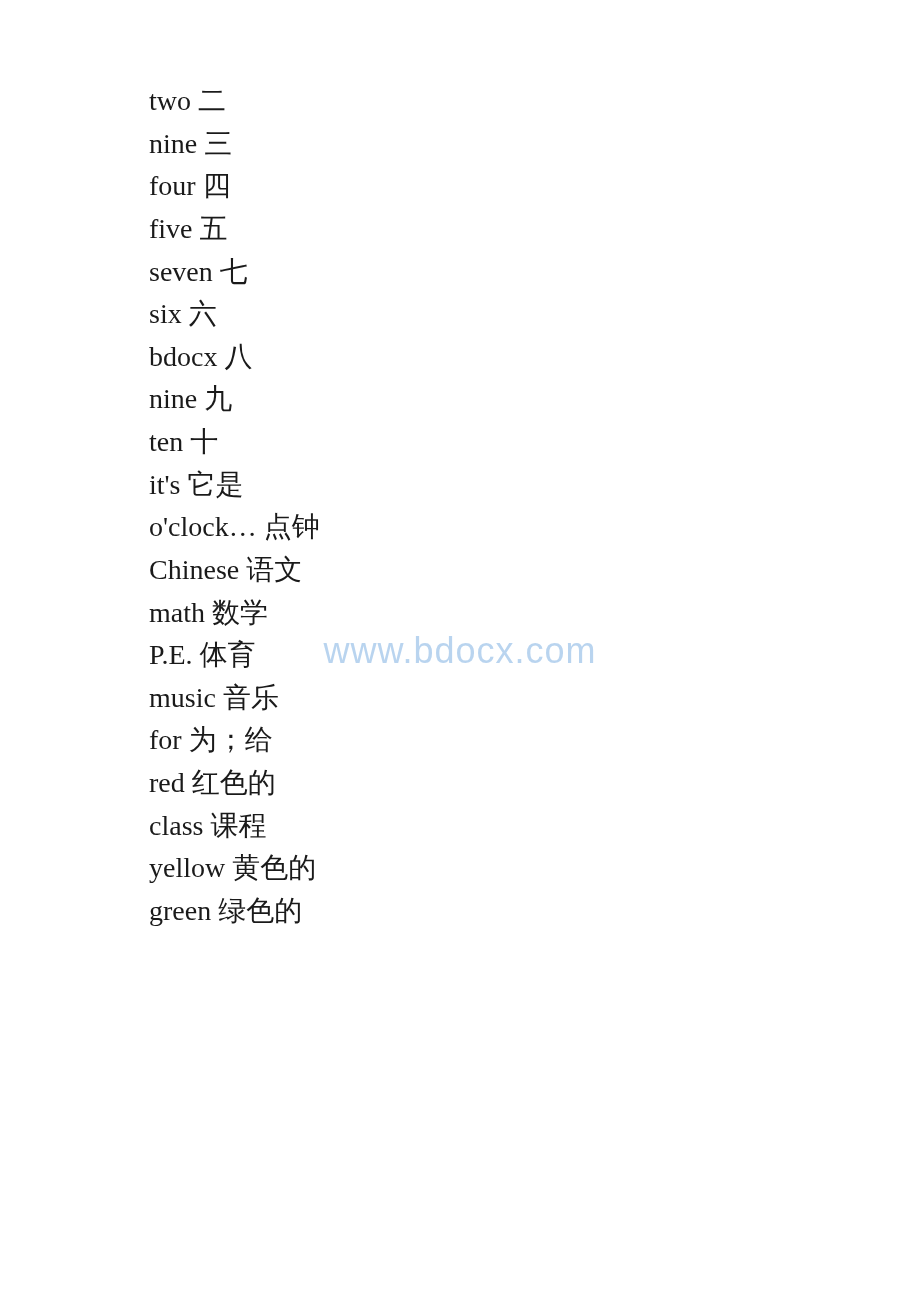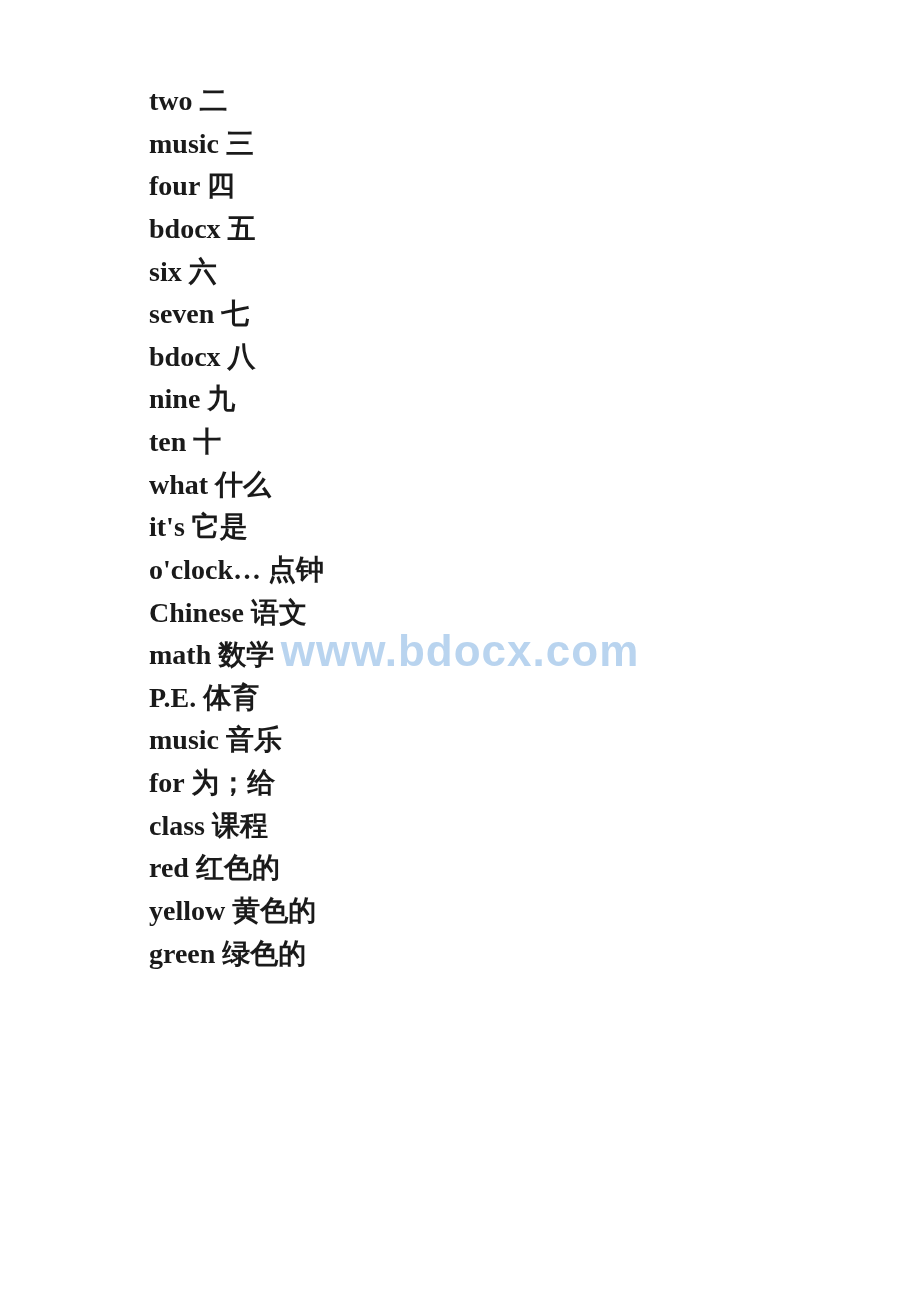--- a/index.html
+++ b/index.html
@@ -1,19 +1,18 @@
 <!DOCTYPE html>
 <html><head>
   <meta charset="utf-8">
   <style>
     * {
       margin: 0;
       padding: 0;
       box-sizing: border-box;
-      font-weight: bold;
     }
 
     body {
       background-color: #ffffff;
       font-family: "SimSun", "宋体", serif;
       width: 920px;
       min-height: 1302px;
       position: relative;
       overflow-x: hidden;
     }
@@ -35,50 +34,49 @@
       color: #1a1a1a;
       padding: 2px 0;
     }
 
     .watermark {
       position: absolute;
       top: 50%;
       left: 50%;
       transform: translate(-50%, -50%);
       font-family: Arial, sans-serif;
-      font-size: 44px;
+      font-size: 36px;
       color: rgba(100, 160, 220, 0.45);
       white-space: nowrap;
       pointer-events: none;
       user-select: none;
       letter-spacing: 1px;
     }
   </style>
 </head>
 <body>
 
 <div class="content-area">
   <ul class="vocab-list" id="vocab-list">
   <li class="vocab-item">two 二</li>
-      <li class="vocab-item">music 三</li>
+      <li class="vocab-item">nine 三</li>
       <li class="vocab-item">four 四</li>
-      <li class="vocab-item">bdocx 五</li>
+      <li class="vocab-item">five 五</li>
+      <li class="vocab-item">seven 七</li>
       <li class="vocab-item">six 六</li>
-      <li class="vocab-item">seven 七</li>
       <li class="vocab-item">bdocx 八</li>
       <li class="vocab-item">nine 九</li>
       <li class="vocab-item">ten 十</li>
-      <li class="vocab-item">what 什么</li>
       <li class="vocab-item">it's 它是</li>
       <li class="vocab-item">o'clock… 点钟</li>
       <li class="vocab-item">Chinese 语文</li>
       <li class="vocab-item">math 数学</li>
       <li class="vocab-item">P.E. 体育</li>
       <li class="vocab-item">music 音乐</li>
       <li class="vocab-item">for 为；给</li>
+      <li class="vocab-item">red 红色的</li>
       <li class="vocab-item">class 课程</li>
-      <li class="vocab-item">red 红色的</li>
       <li class="vocab-item">yellow 黄色的</li>
       <li class="vocab-item">green 绿色的</li>
     </ul>
 </div>
 
 <div class="watermark">www.bdocx.com</div>
 
 </body></html>

